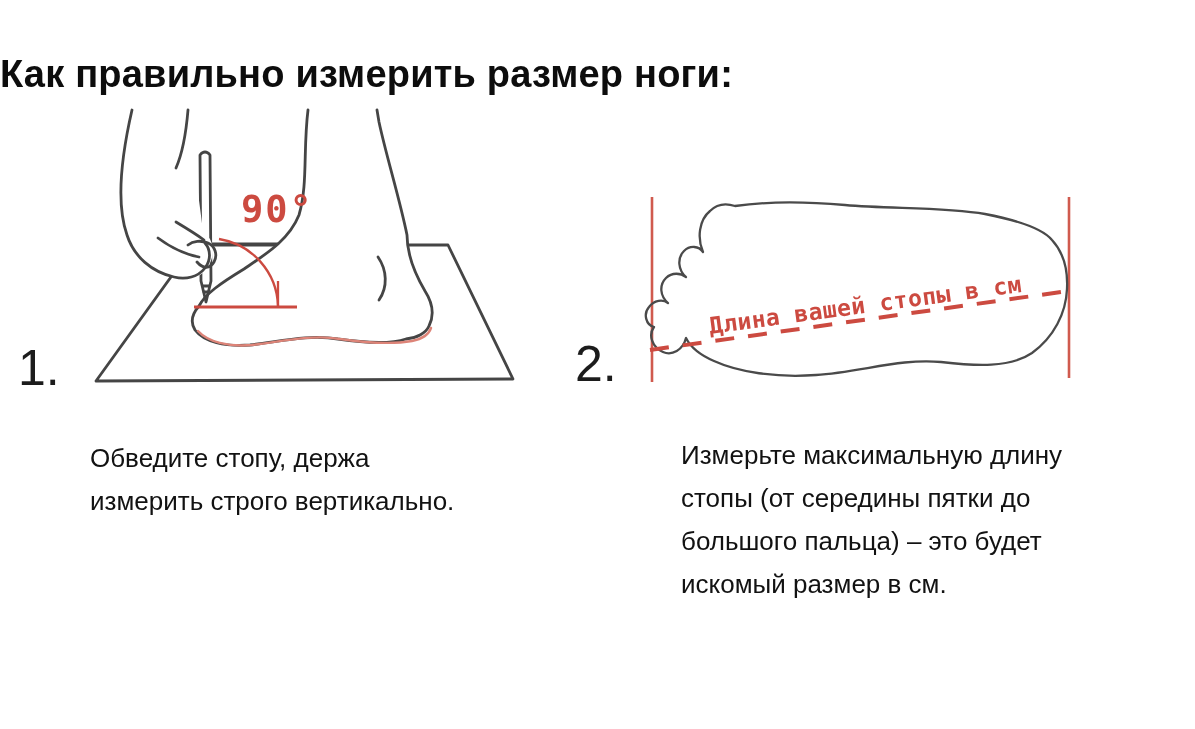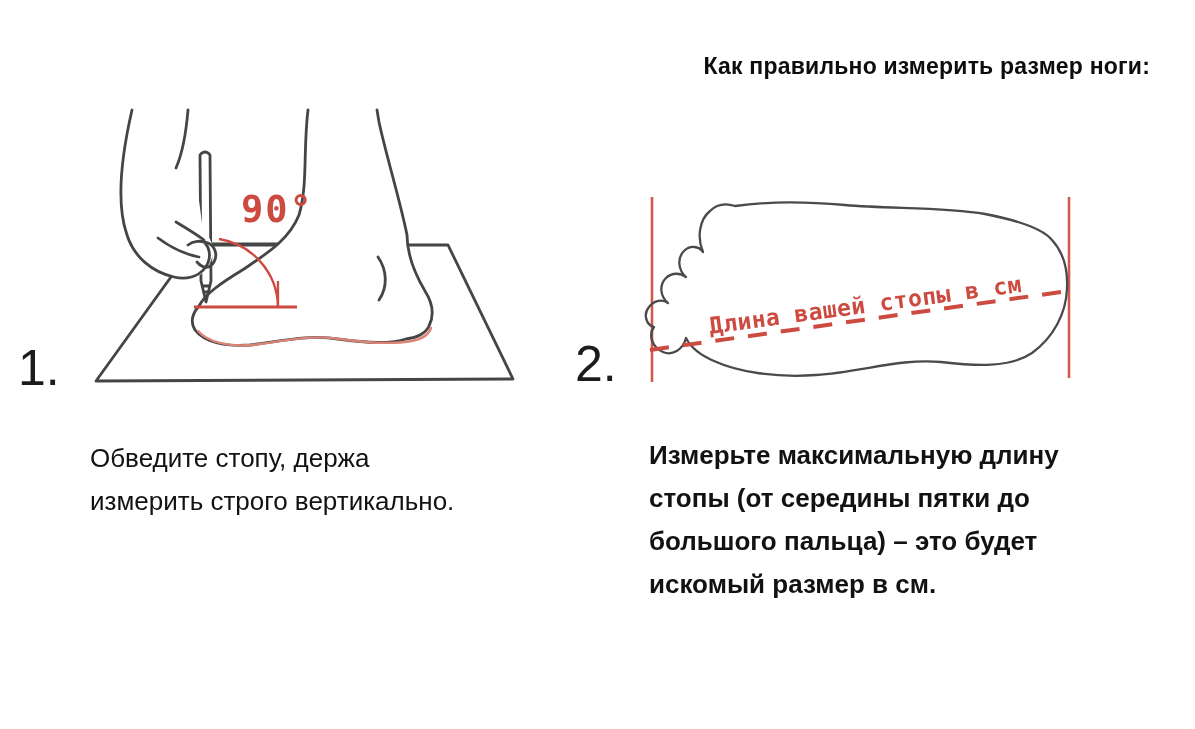--- a/index.html
+++ b/index.html
@@ -4,38 +4,38 @@
 <style>
   html,body{margin:0;padding:0;}
   body{
     width:1195px;height:729px;position:relative;overflow:hidden;
     background:#ffffff;
     font-family:"Liberation Sans", sans-serif;
     color:#111111;
   }
   .page-title{
     position:absolute;left:0;top:53px;width:1150px;
-    text-align:right;
-    font-size:23px;font-weight:700;letter-spacing:0.2px;
+    text-align:left;
+    font-size:38px;font-weight:700;letter-spacing:0.2px;
     color:#0d0d0d;
   }
   .step-number{
     position:absolute;
     font-size:50px;font-weight:400;line-height:1;
     color:#1c1c1c;
   }
   .step-number.n1{left:18px;top:343px;}
   .step-number.n2{left:575px;top:339px;}
   .caption{
     position:absolute;
     font-size:26px;line-height:43px;
     color:#121212;
   }
   .caption.c1{left:90px;top:437px;width:388px;}
-  .caption.c2{left:649px;top:434px;width:442px;font-weight:bold;}
+  .caption.c2{left:681px;top:434px;width:442px;}
   svg{position:absolute;overflow:visible;}
   svg.illu1{left:0;top:105px;}
   svg.illu2{left:600px;top:178px;}
   .dark{stroke:#454545;fill:none;stroke-width:2.8;stroke-linecap:round;stroke-linejoin:round;}
   .darkthin{stroke:#4a4a4a;fill:none;stroke-width:2.3;stroke-linecap:round;stroke-linejoin:round;}
   .whitefill{fill:#ffffff;stroke:none;}
   .redline{stroke:#cc4a40;fill:none;stroke-linecap:butt;}
   .salmon{stroke:#dd8478;fill:none;stroke-width:2.4;stroke-linecap:round;}
   .boundary{stroke:#d05a4e;stroke-width:2.6;}
   .red-label{

